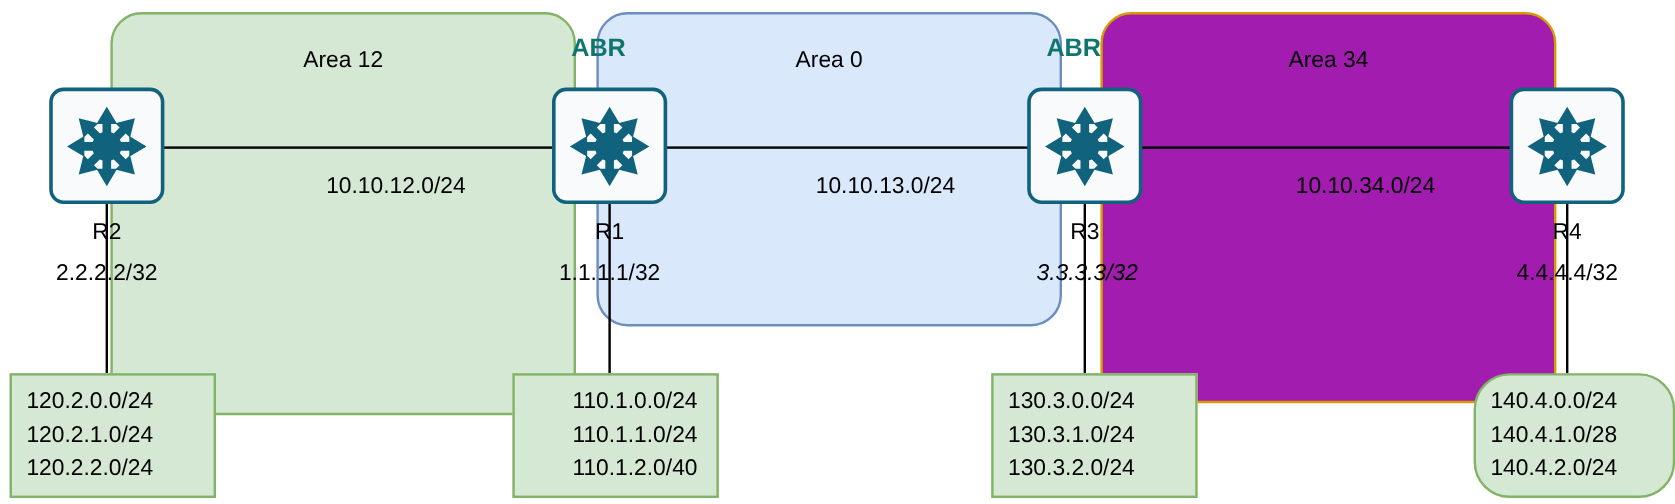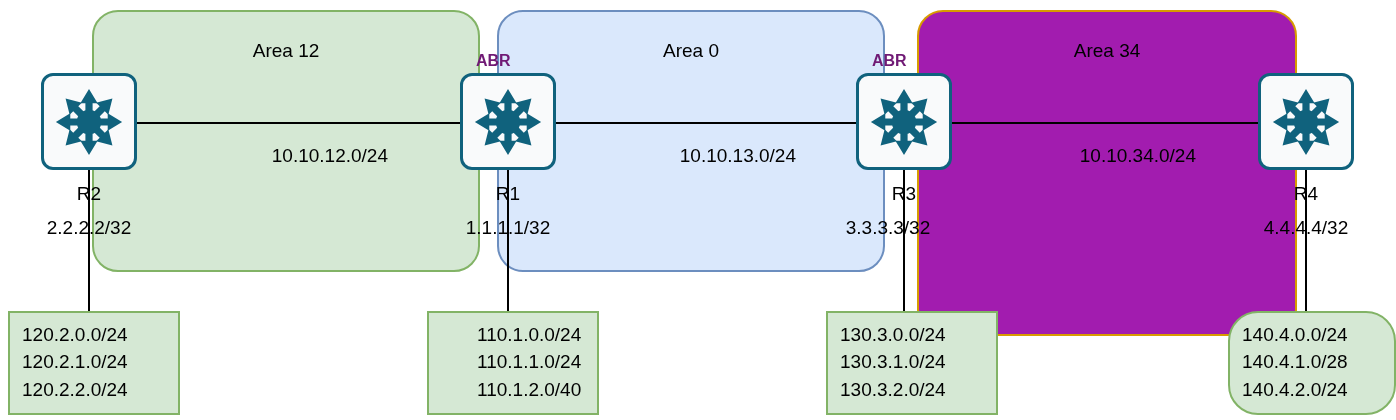--- a/index.html
+++ b/index.html
@@ -81,51 +81,50 @@
   }
   .router-loopback {
     position: absolute;
     font-size: 19px;
     color: #000000;
     text-align: center;
     white-space: nowrap;
   }
   .abr-tag {
     position: absolute;
-    font-size: 16px;
+    font-size: 21px;
     font-weight: bold;
-    color: #701a75;
-    white-space: nowrap;
-    margin-top: 23px;
+    color: #0f766e;
+    white-space: nowrap;
   }
 
   
   .net-box {
     position: absolute;
     box-sizing: border-box;
     background: #d5e8d4;
     border: 2px solid #82b366;
     padding: 8px 12px 9px 12px;
     display: flex;
     flex-direction: column;
     align-items: flex-start;
-    justify-content: flex-start;
+    justify-content: space-between;
   }
   .net-box .prefix {
     font-size: 19px;
     line-height: 1.44;
     color: #000000;
     white-space: nowrap;
   }
 </style>
 </head>
 <body>
 
 <div id="diagram-canvas">
-    <div class="area" style="left: 92px; top: 10px; width: 388px; height: 262px; background: rgb(213, 232, 212); border-color: rgb(130, 179, 102);">
+    <div class="area" style="left: 92px; top: 10px; width: 388px; height: 336px; background: rgb(213, 232, 212); border-color: rgb(130, 179, 102);">
       <div class="area-label">Area 12</div>
     </div>
     <div class="area" style="left: 497px; top: 10px; width: 388px; height: 262px; background: rgb(218, 232, 252); border-color: rgb(108, 142, 191);">
       <div class="area-label">Area 0</div>
     </div>
     <div class="area" style="left: 917px; top: 10px; width: 380px; height: 326px; background: #a21caf; border-color: rgb(215, 155, 0);">
       <div class="area-label">Area 34</div>
     </div>
     <div class="link-line" style="left: 136px; top: 122px; width: 325px;"></div>
     <div class="link-label" style="left: 208px; top: 145px; width: 180px;">10.10.12.0/24</div>
@@ -181,21 +180,21 @@
           <path d="M50 4 L62 24 L55 24 L55 40 L45 40 L45 24 L38 24 Z" transform="rotate(135 50 50)"></path>
           <path d="M50 4 L62 24 L55 24 L55 40 L45 40 L45 24 L38 24 Z" transform="rotate(180 50 50)"></path>
           <path d="M50 4 L62 24 L55 24 L55 40 L45 40 L45 24 L38 24 Z" transform="rotate(225 50 50)"></path>
           <path d="M50 4 L62 24 L55 24 L55 40 L45 40 L45 24 L38 24 Z" transform="rotate(270 50 50)"></path>
           <path d="M50 4 L62 24 L55 24 L55 40 L45 40 L45 24 L38 24 Z" transform="rotate(315 50 50)"></path>
           <circle cx="50" cy="50" r="17"></circle>
         </g>
       </svg>
     </div>
     <div class="router-name" style="left: 804px; top: 183px; width: 200px; text-align: center;">R3</div>
-    <div class="router-loopback" style="left: 788px; top: 217px; width: 200px;">3.3.3.3/32</div>
+    <div class="router-loopback" style="left: 806px; top: 217px; width: 200px; font-style: italic;">3.3.3.3/32</div>
     <div class="abr-tag" style="left: 872px; top: 29px;">ABR</div>
     <div class="router" style="left: 1258px; top: 73px;">
       <svg width="72" height="72" viewBox="0 0 100 100">
         <g fill="#10627d">
           <path d="M50 4 L62 24 L55 24 L55 40 L45 40 L45 24 L38 24 Z" transform="rotate(0 50 50)"></path>
           <path d="M50 4 L62 24 L55 24 L55 40 L45 40 L45 24 L38 24 Z" transform="rotate(45 50 50)"></path>
           <path d="M50 4 L62 24 L55 24 L55 40 L45 40 L45 24 L38 24 Z" transform="rotate(90 50 50)"></path>
           <path d="M50 4 L62 24 L55 24 L55 40 L45 40 L45 24 L38 24 Z" transform="rotate(135 50 50)"></path>
           <path d="M50 4 L62 24 L55 24 L55 40 L45 40 L45 24 L38 24 Z" transform="rotate(180 50 50)"></path>
           <path d="M50 4 L62 24 L55 24 L55 40 L45 40 L45 24 L38 24 Z" transform="rotate(225 50 50)"></path>

